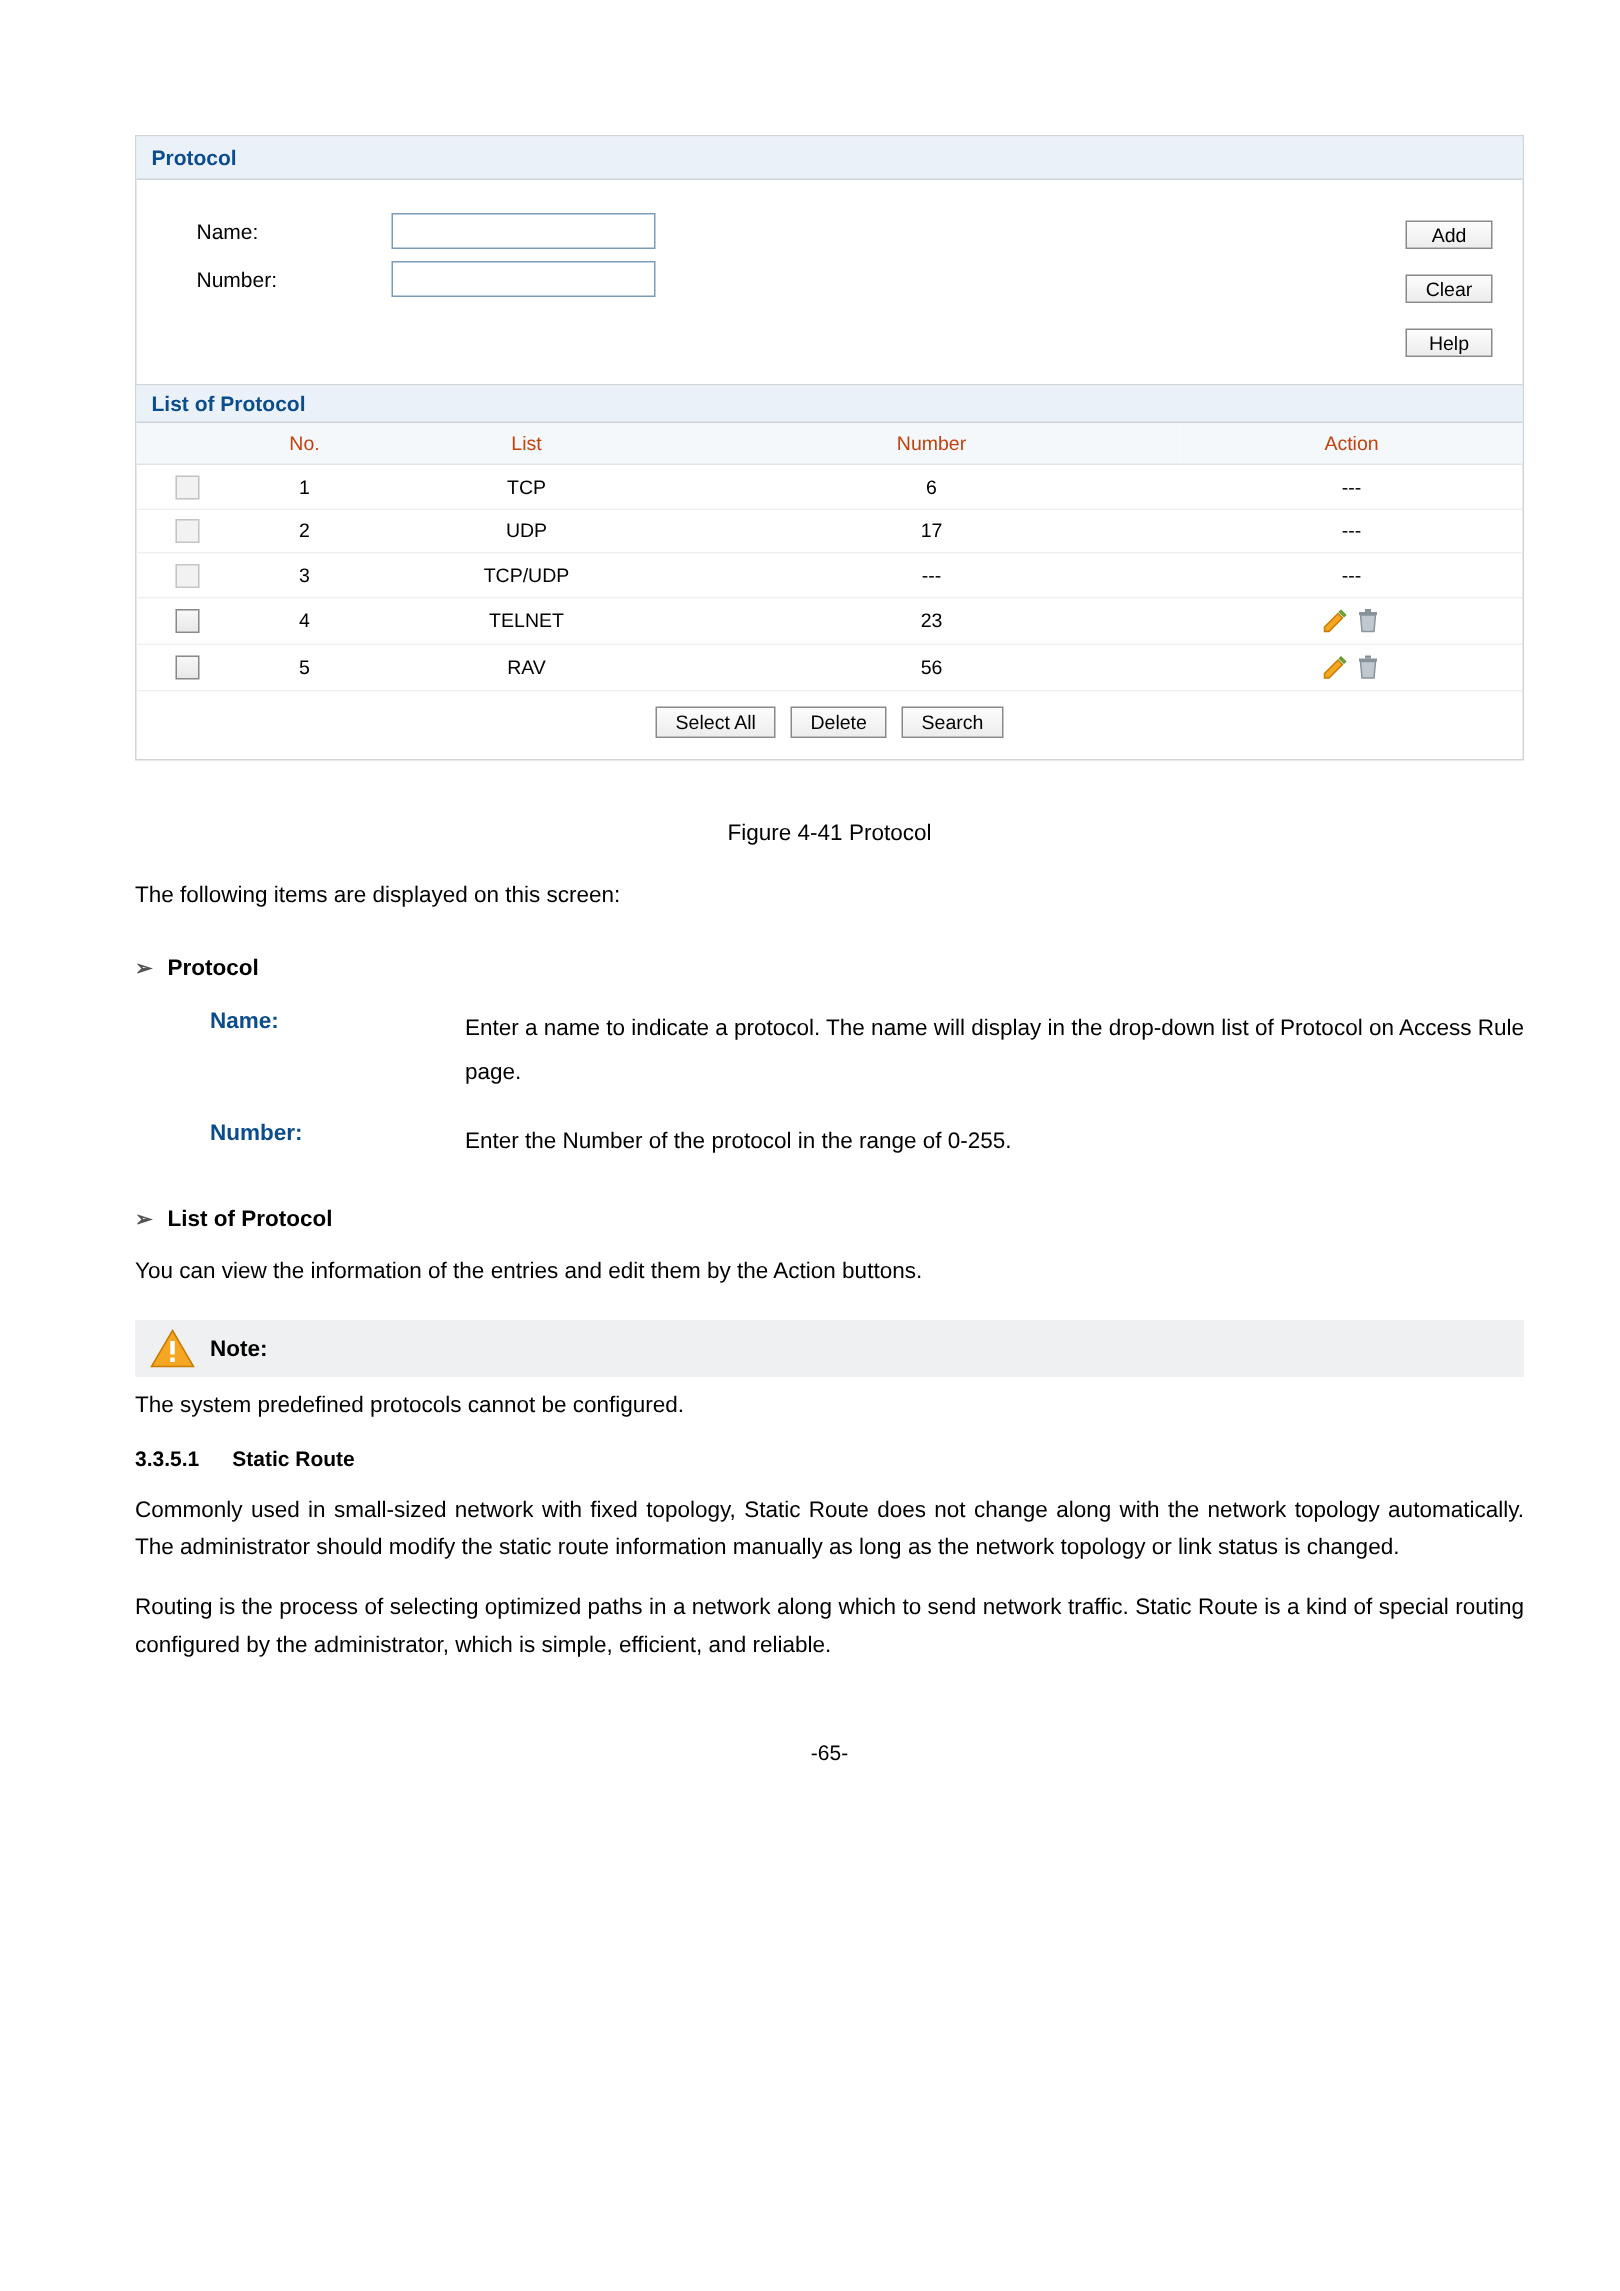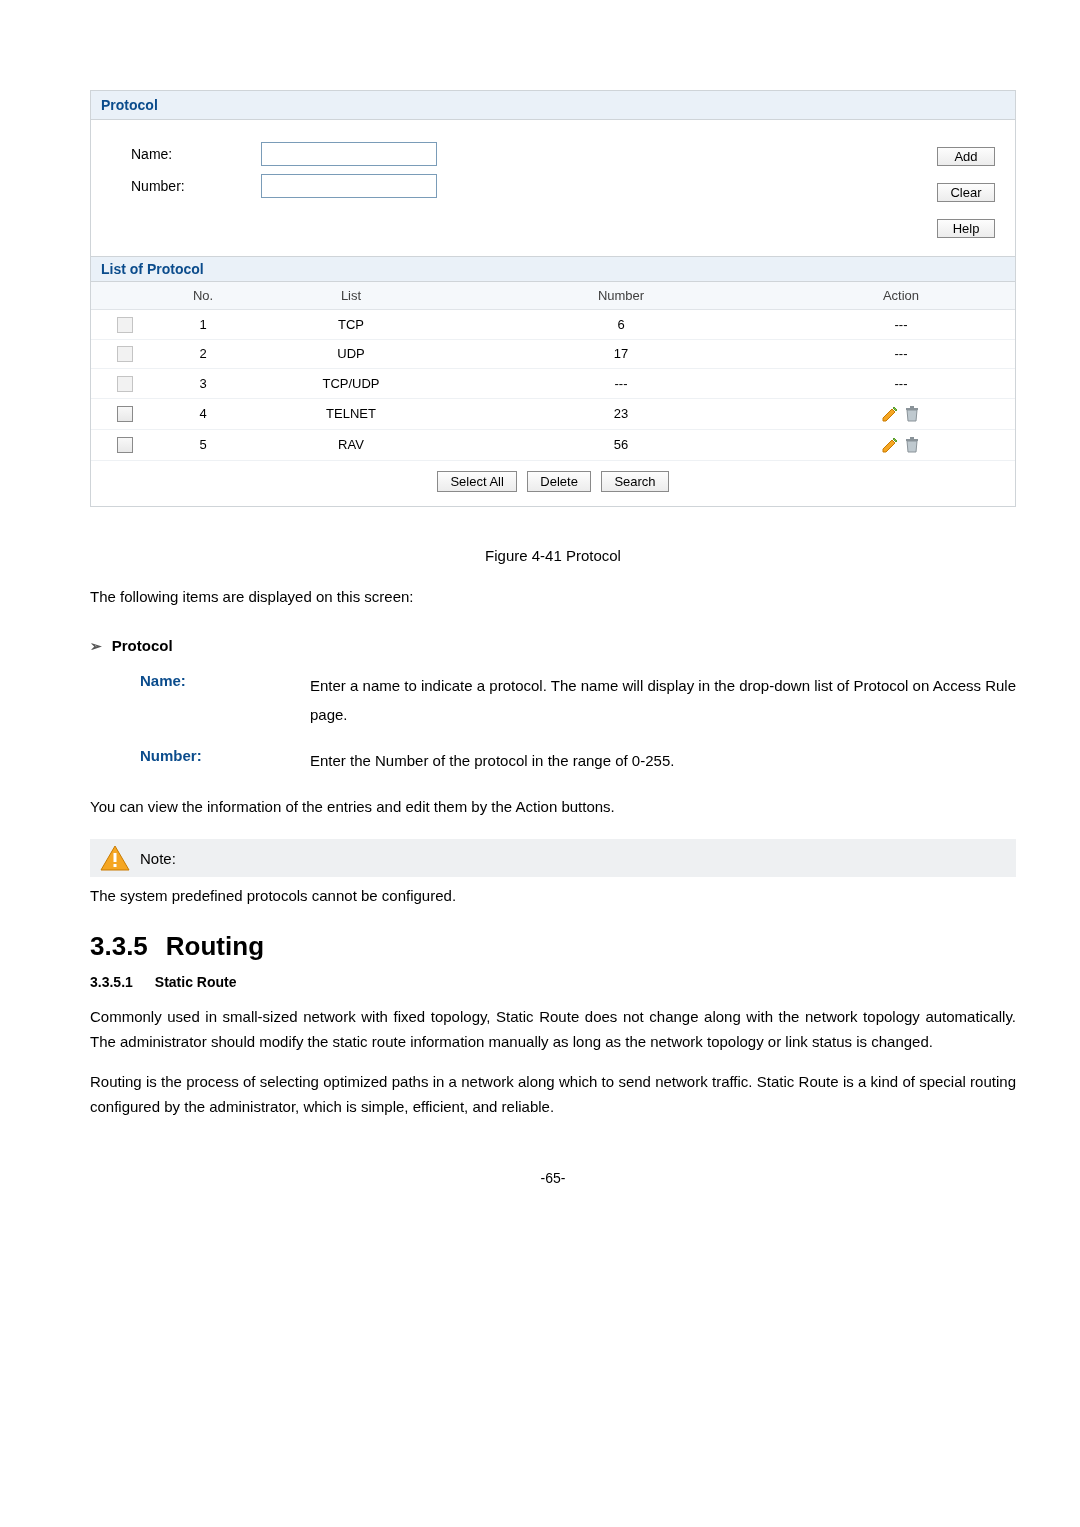--- a/index.html
+++ b/index.html
@@ -77,21 +77,21 @@
     font-size: 14px;
     padding: 4px 10px;
     border-bottom: 1px solid #cfd4d8;
   }
   table.protocol-tbl {
     width: 100%;
     border-collapse: collapse;
     font-size: 13px;
   }
   table.protocol-tbl th {
-    color: #404040;
+    color: #c2410c;
     font-weight: normal;
     background: #f5f8fb;
     padding: 6px 4px;
     border-bottom: 1px solid #e0e4e8;
   }
   table.protocol-tbl td {
     padding: 6px 4px;
     text-align: center;
     border-bottom: 1px solid #eef1f4;
   }
@@ -154,21 +154,21 @@
   }
   .note-block {
     background: #eef0f2;
     padding: 6px 10px;
     margin: 20px 0 6px 0;
     display: flex;
     align-items: center;
     gap: 10px;
   }
   .note-block .note-label {
-    font-weight: normal;
+    font-weight: bold;
     font-size: 15px;
   }
   .h2 {
     font-size: 26px;
     font-weight: bold;
     margin: 22px 0 10px 0;
   }
   .h2 .num { margin-right: 18px; }
   .h3 {
     font-size: 14px;
@@ -290,36 +290,36 @@
 
   <div class="def-row">
     <div class="def-term">Name:</div>
     <div class="def-desc">Enter a name to indicate a protocol. The name will display in the drop-down list of Protocol on Access Rule page.</div>
   </div>
   <div class="def-row">
     <div class="def-term">Number:</div>
     <div class="def-desc">Enter the Number of the protocol in the range of 0-255.</div>
   </div>
 
+  <div class="arrow-bullet">
+    <span class="tri">➢</span><span>List of Protocol</span>
+  </div>
 
   <div class="body-text">You can view the information of the entries and edit them by the Action buttons.</div>
 
   <div class="note-block">
     <svg width="30" height="26" viewBox="0 0 30 26">
       <polygon points="15,1 29,25 1,25" fill="#f5a623" stroke="#c97b00" stroke-width="1"></polygon>
       <rect x="13.5" y="8" width="3" height="9" fill="#fff"></rect>
       <rect x="13.5" y="19" width="3" height="3" fill="#fff"></rect>
     </svg>
     <span class="note-label">Note:</span>
   </div>
   <div class="body-text" style="margin-top:6px;">The system predefined protocols cannot be configured.</div>
 
-  <div class="h2">
-    <span class="num">3.3.5</span><span>Routing</span>
-  </div>
   <div class="h3">
     <span class="num">3.3.5.1</span><span>Static Route</span>
   </div>
 
   <div class="body-text">Commonly used in small-sized network with fixed topology, Static Route does not change along with the network topology automatically. The administrator should modify the static route information manually as long as the network topology or link status is changed.</div>
   <div class="body-text">Routing is the process of selecting optimized paths in a network along which to send network traffic. Static Route is a kind of special routing configured by the administrator, which is simple, efficient, and reliable.</div>
 
   <div class="page-num">-65-</div>
 
 </div>

